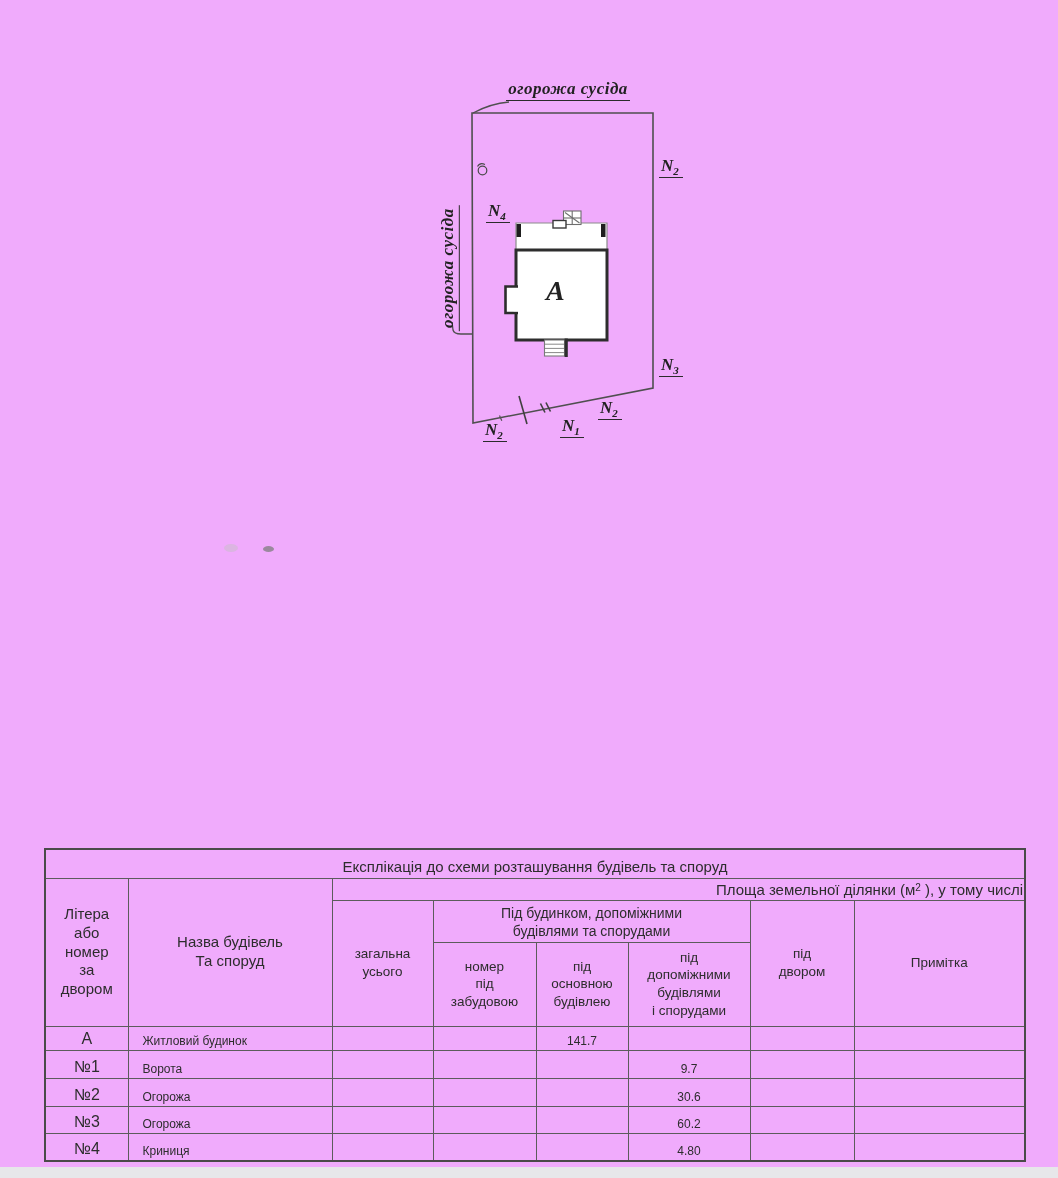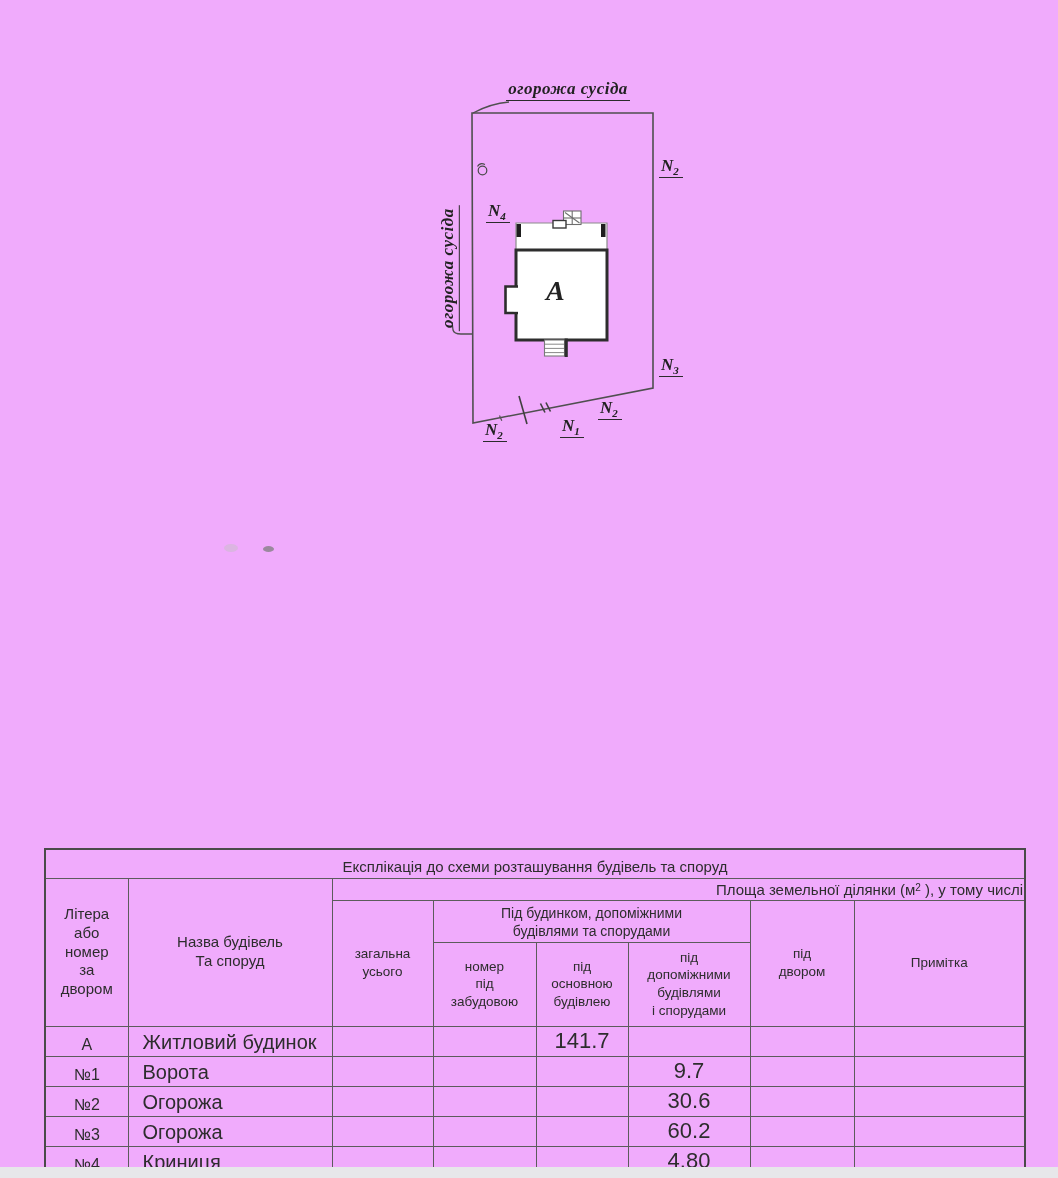--- a/index.html
+++ b/index.html
@@ -26,22 +26,22 @@
         font-family:"Liberation Sans",sans-serif;}
   table.expl{border:2px solid #4a4a4a;}
   table.expl td{border:1px solid #5c5c5c;overflow:hidden;}
   td.title{ text-align:center;vertical-align:bottom;font-size:15px;padding-bottom:3px;}
   td.hdr{text-align:center;vertical-align:middle;white-space:pre-line;font-size:15px;line-height:1.25;}
   td.hdr-sm{text-align:center;vertical-align:middle;white-space:pre-line;font-size:13.5px;line-height:1.3;}
   td.band{text-align:right;vertical-align:bottom;font-size:15px;padding-bottom:2px;}
   td.band2{text-align:center;vertical-align:bottom;white-space:pre-line;font-size:14px;line-height:1.3;padding-bottom:1px;}
   td.bb2{border-bottom-width:2px;border-bottom-color:#4a4a4a;}
   td.c-id{text-align:center;vertical-align:bottom;font-size:16px;padding-bottom:2px;}
-  td.c-name{text-align:left;vertical-align:bottom;font-size:20px;padding:0 0 2px 14px;}
-  td.c-num{text-align:center;vertical-align:bottom;font-size:22px;padding-bottom:2px;}
+  td.c-name{text-align:left;vertical-align:bottom;font-size:12px;padding:0 0 2px 14px;}
+  td.c-num{text-align:center;vertical-align:bottom;font-size:12px;padding-bottom:2px;}
   sup.m2{font-size:10px;vertical-align:4px;}
 
   .scan-bar{position:absolute;left:0;top:1167px;width:1058px;height:11px;background:#e7e7ea;}
 </style>
 </head>
 <body>
 
 <div class="page">
 
   <svg width="1058" height="520" viewBox="0 0 1058 520">

